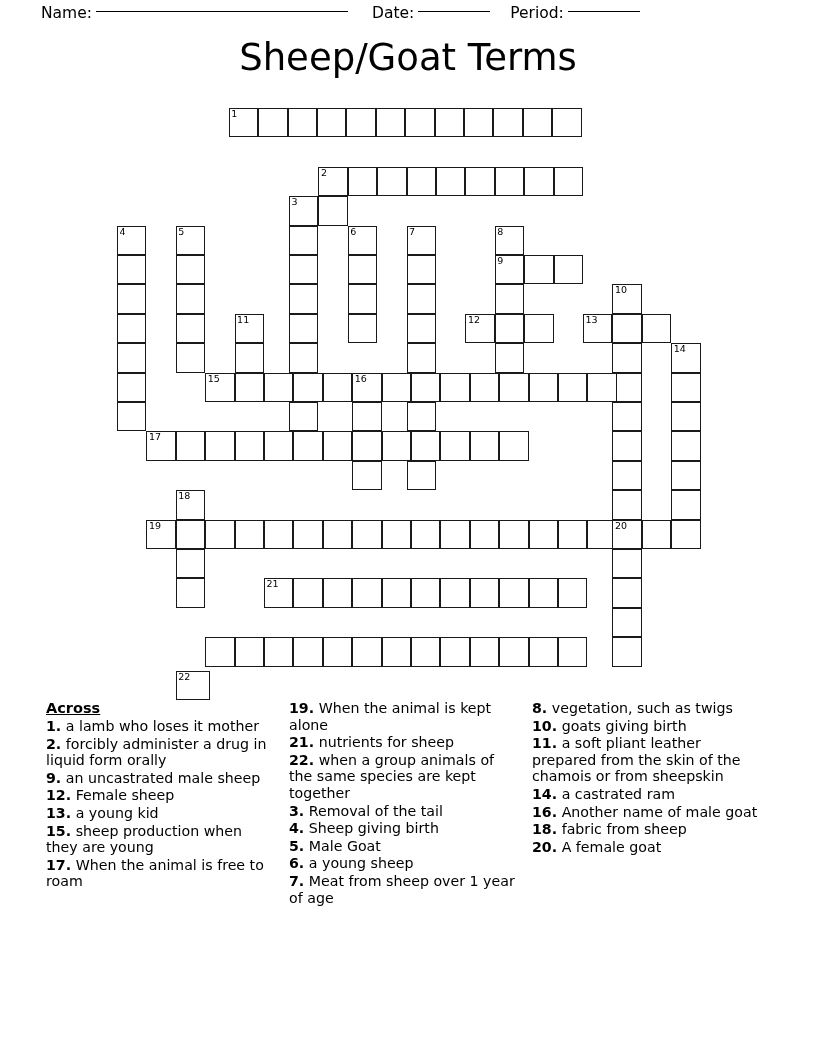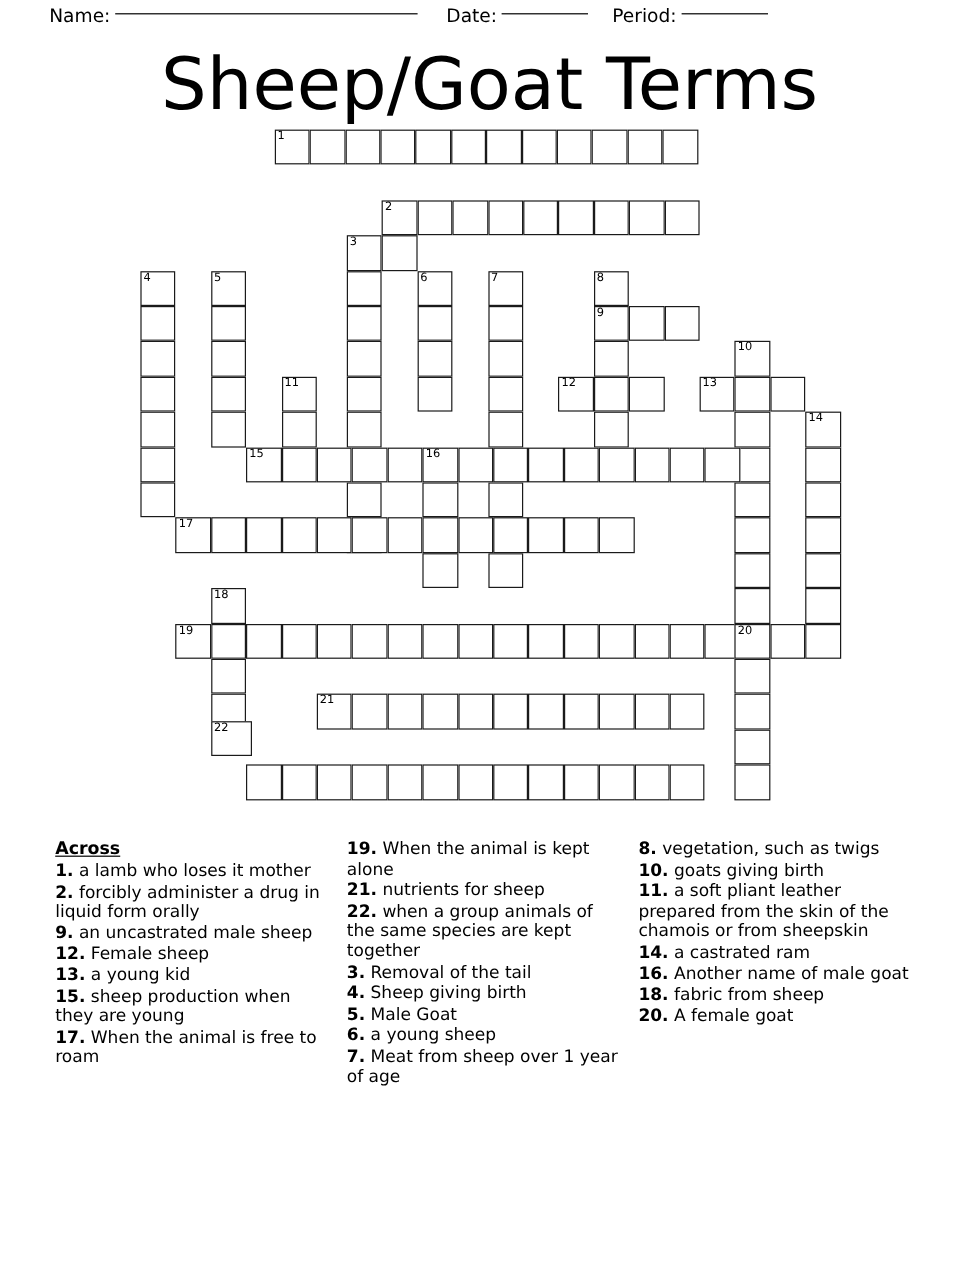--- a/index.html
+++ b/index.html
@@ -43,21 +43,21 @@
   .gap-a { display:inline-block; width: 24px; }
   .gap-b { display:inline-block; width: 20px; }
 
   
   .title {
     position: absolute;
     top: 36px;
     left: 0;
     width: 816px;
     text-align: center;
-    font-size: 60px;
+    font-size: 37px;
     font-weight: normal;
     letter-spacing: 0px;
     font-family: "DejaVu Sans", sans-serif;
   }
 
   
   #grid {
     position: absolute;
     left: 0px;
     top: 0px;
@@ -311,21 +311,21 @@
       <div class="cell" style="left: 293.4px; top: 578.4px;"></div>
       <div class="cell" style="left: 322.8px; top: 578.4px;"></div>
       <div class="cell" style="left: 352.2px; top: 578.4px;"></div>
       <div class="cell" style="left: 381.6px; top: 578.4px;"></div>
       <div class="cell" style="left: 411px; top: 578.4px;"></div>
       <div class="cell" style="left: 440.4px; top: 578.4px;"></div>
       <div class="cell" style="left: 469.8px; top: 578.4px;"></div>
       <div class="cell" style="left: 499.2px; top: 578.4px;"></div>
       <div class="cell" style="left: 528.6px; top: 578.4px;"></div>
       <div class="cell" style="left: 558px; top: 578.4px;"></div>
-      <div class="cell" style="left: 175.8px; top: 601px; padding-left: 32px;">
+      <div class="cell" style="left: 175.8px; top: 671px; padding-left: 32px;">
         <span class="num">22</span>
       </div>
       <div class="cell" style="left: 205.2px; top: 637.2px;"></div>
       <div class="cell" style="left: 234.6px; top: 637.2px;"></div>
       <div class="cell" style="left: 264px; top: 637.2px;"></div>
       <div class="cell" style="left: 293.4px; top: 637.2px;"></div>
       <div class="cell" style="left: 322.8px; top: 637.2px;"></div>
       <div class="cell" style="left: 352.2px; top: 637.2px;"></div>
       <div class="cell" style="left: 381.6px; top: 637.2px;"></div>
       <div class="cell" style="left: 411px; top: 637.2px;"></div>

